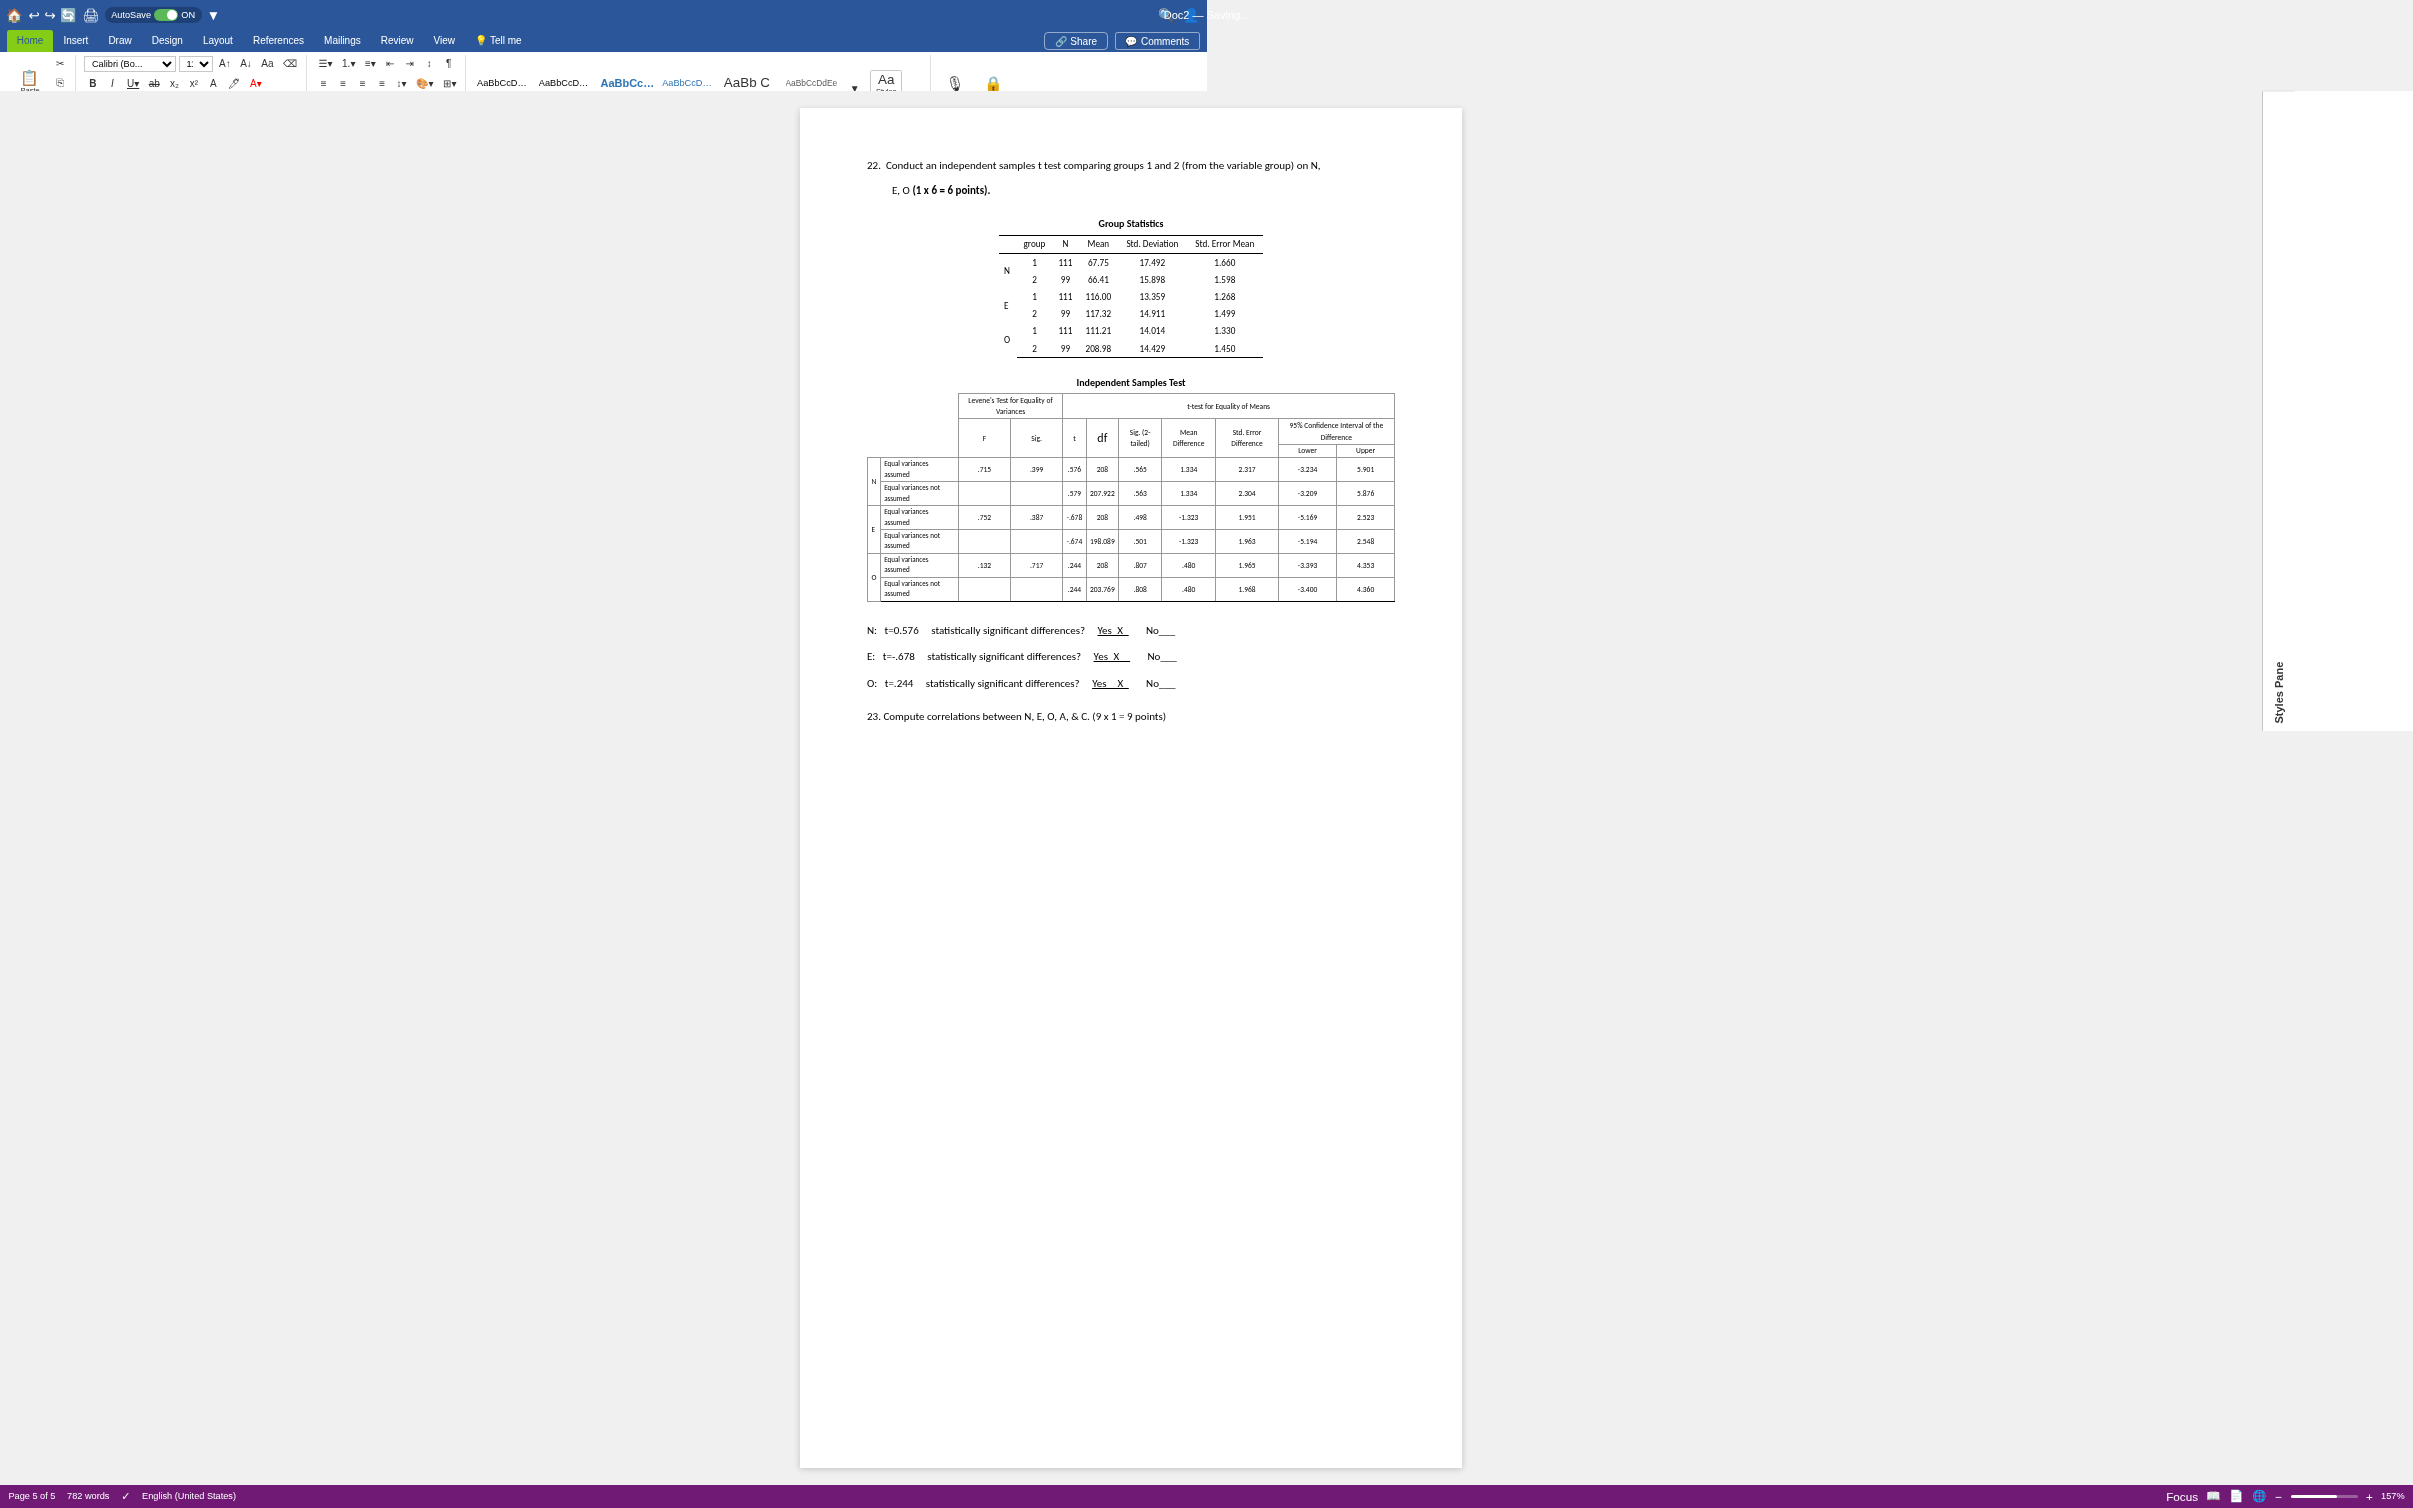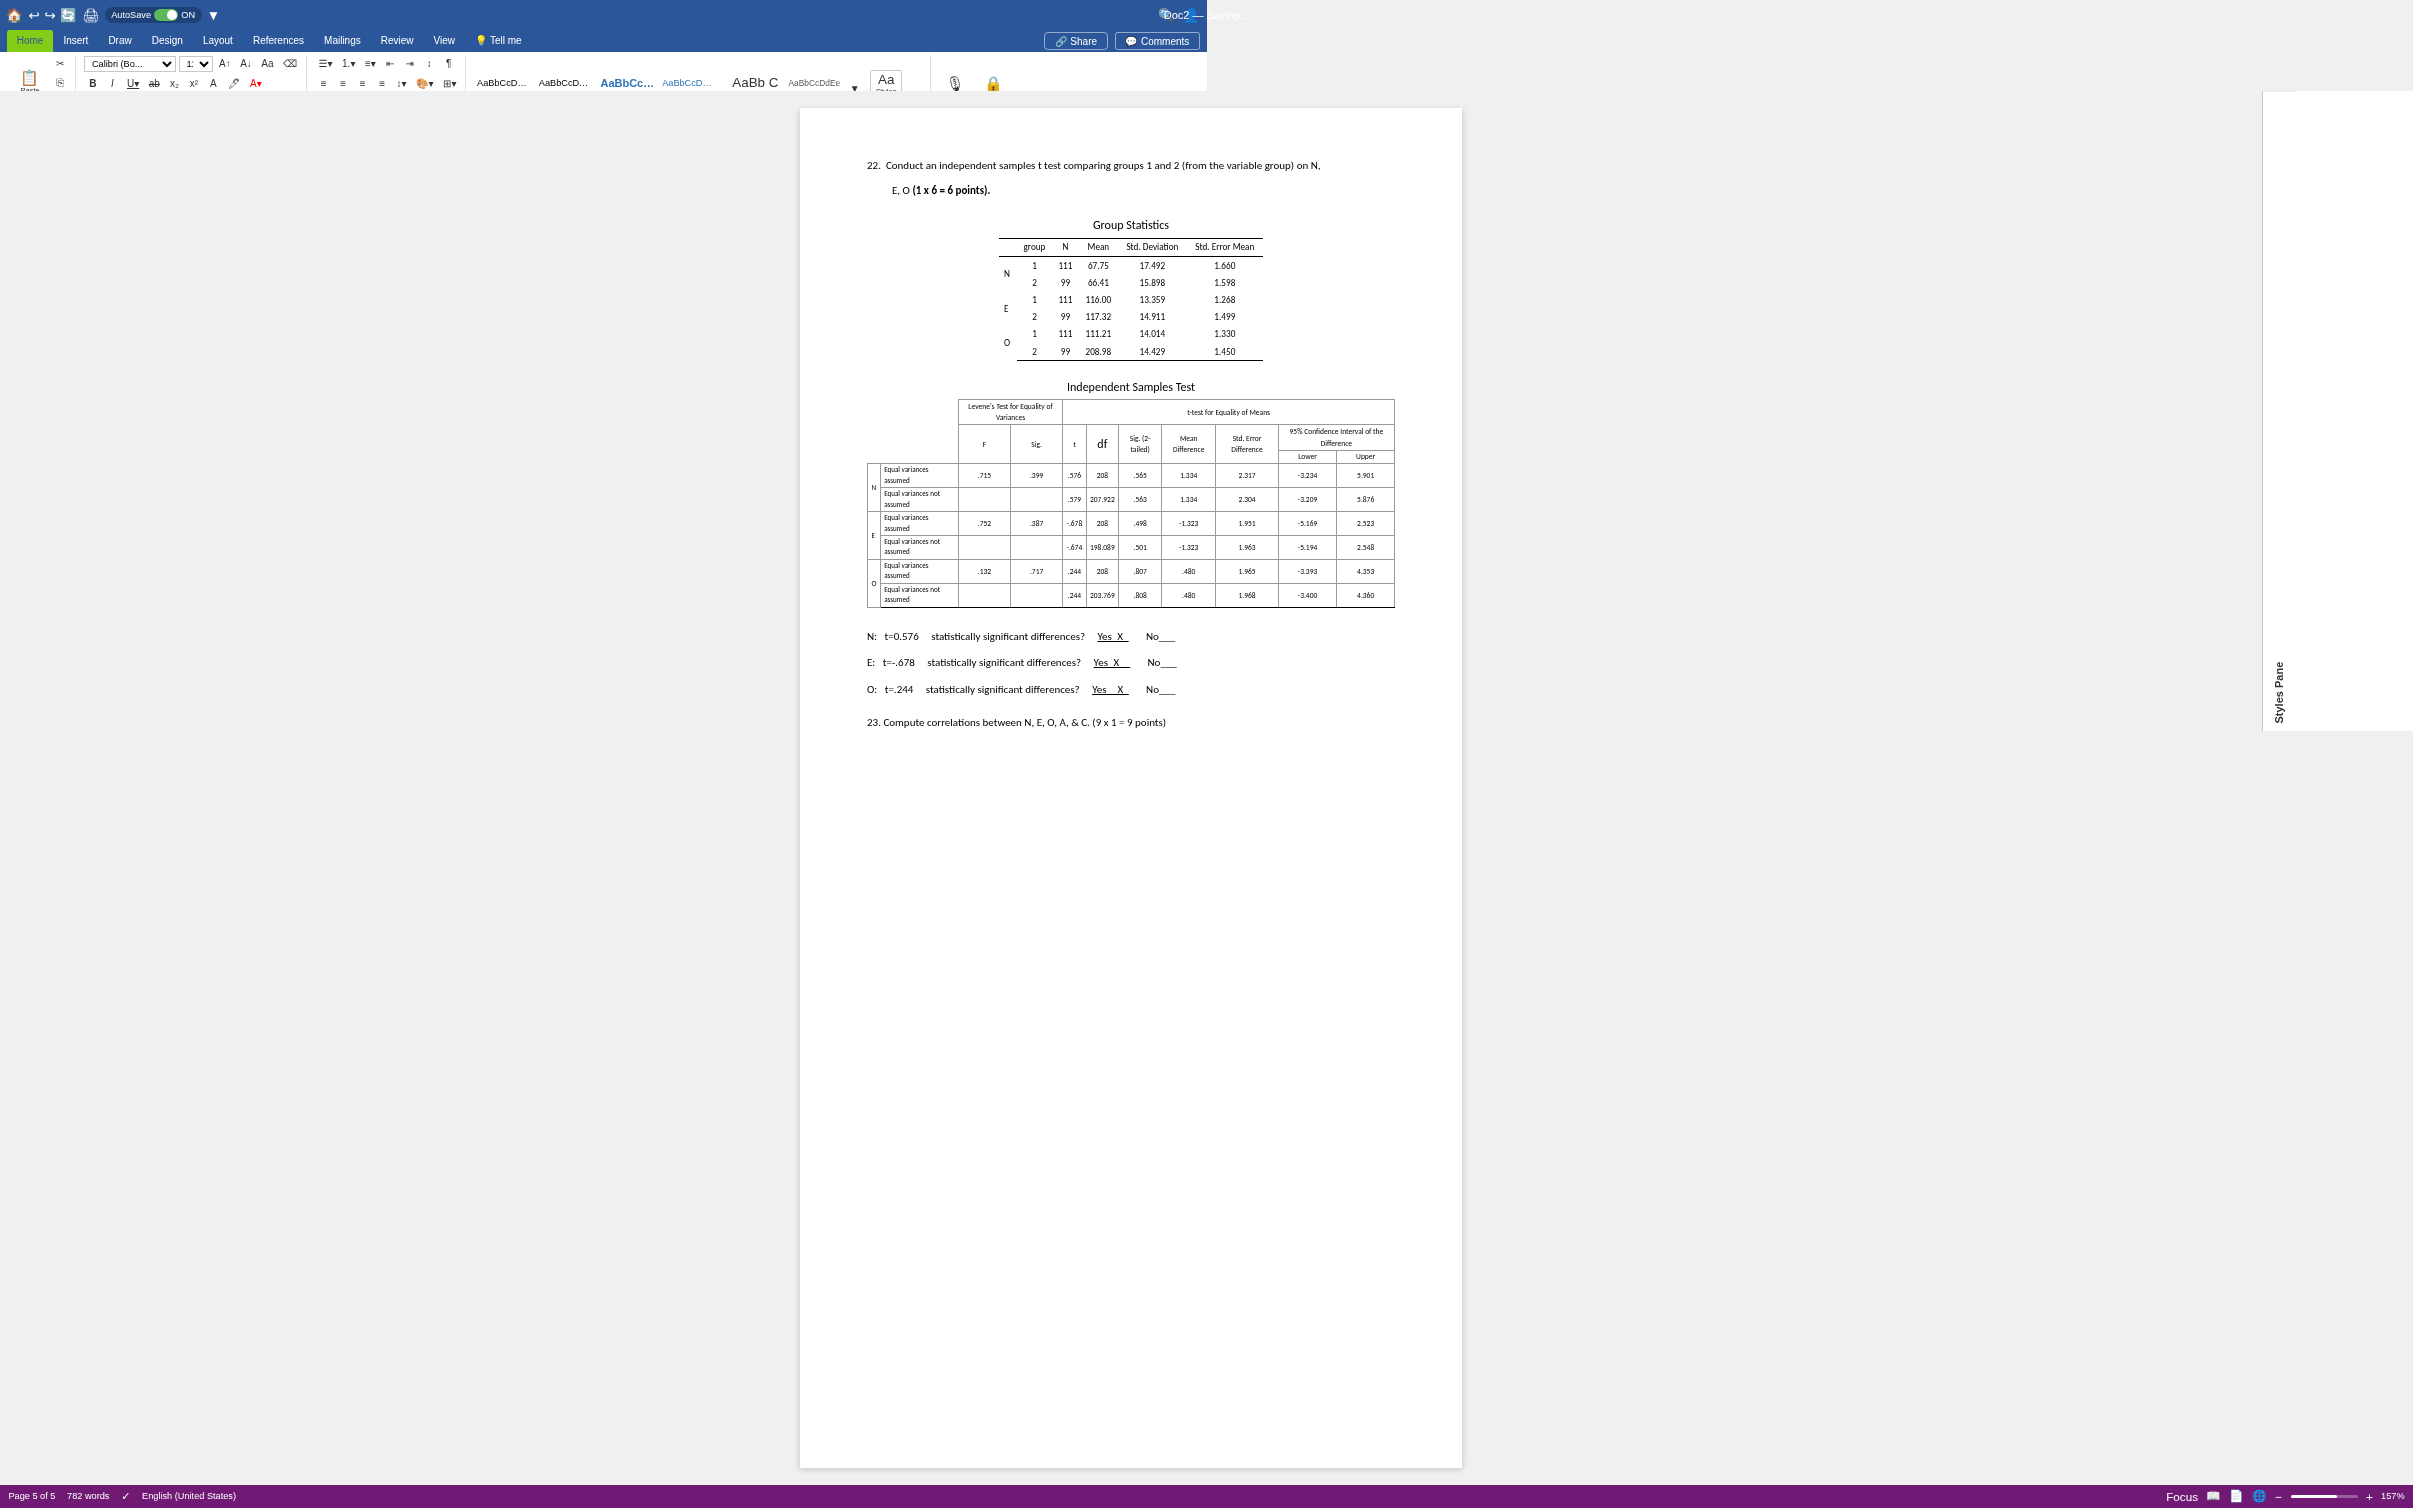--- a/index.html
+++ b/index.html
@@ -127,21 +127,21 @@
       border-radius: 1.7px;
       font-size: 8.4px;
     }
     .style-item .style-preview {
       font-size: 9.2px;
       line-height: 1.2;
       overflow: hidden;
       text-overflow: ellipsis;
       white-space: nowrap;
       width: 100%;
-      text-align: right;
+      text-align: left;
     }
     .style-item .style-name {
       font-size: 7.5px;
       color: #555;
       margin-top: 1.7px;
     }
 
     
     #styles-pane {
       position: absolute;
@@ -204,22 +204,22 @@
       font-size: 11px;
     }
 
     
     .table-container {
       margin: 12.6px 0;
     }
 
     .table-title {
       text-align: center;
-      font-weight: normal;
-      font-size: 12px;
+      font-weight: bold;
+      font-size: 10px;
       margin-bottom: 3.4px;
     }
 
     table.stats-table {
       border-collapse: collapse;
       font-size: 9.2px;
       width: 100%;
     }
 
     table.stats-table td, table.stats-table th {

